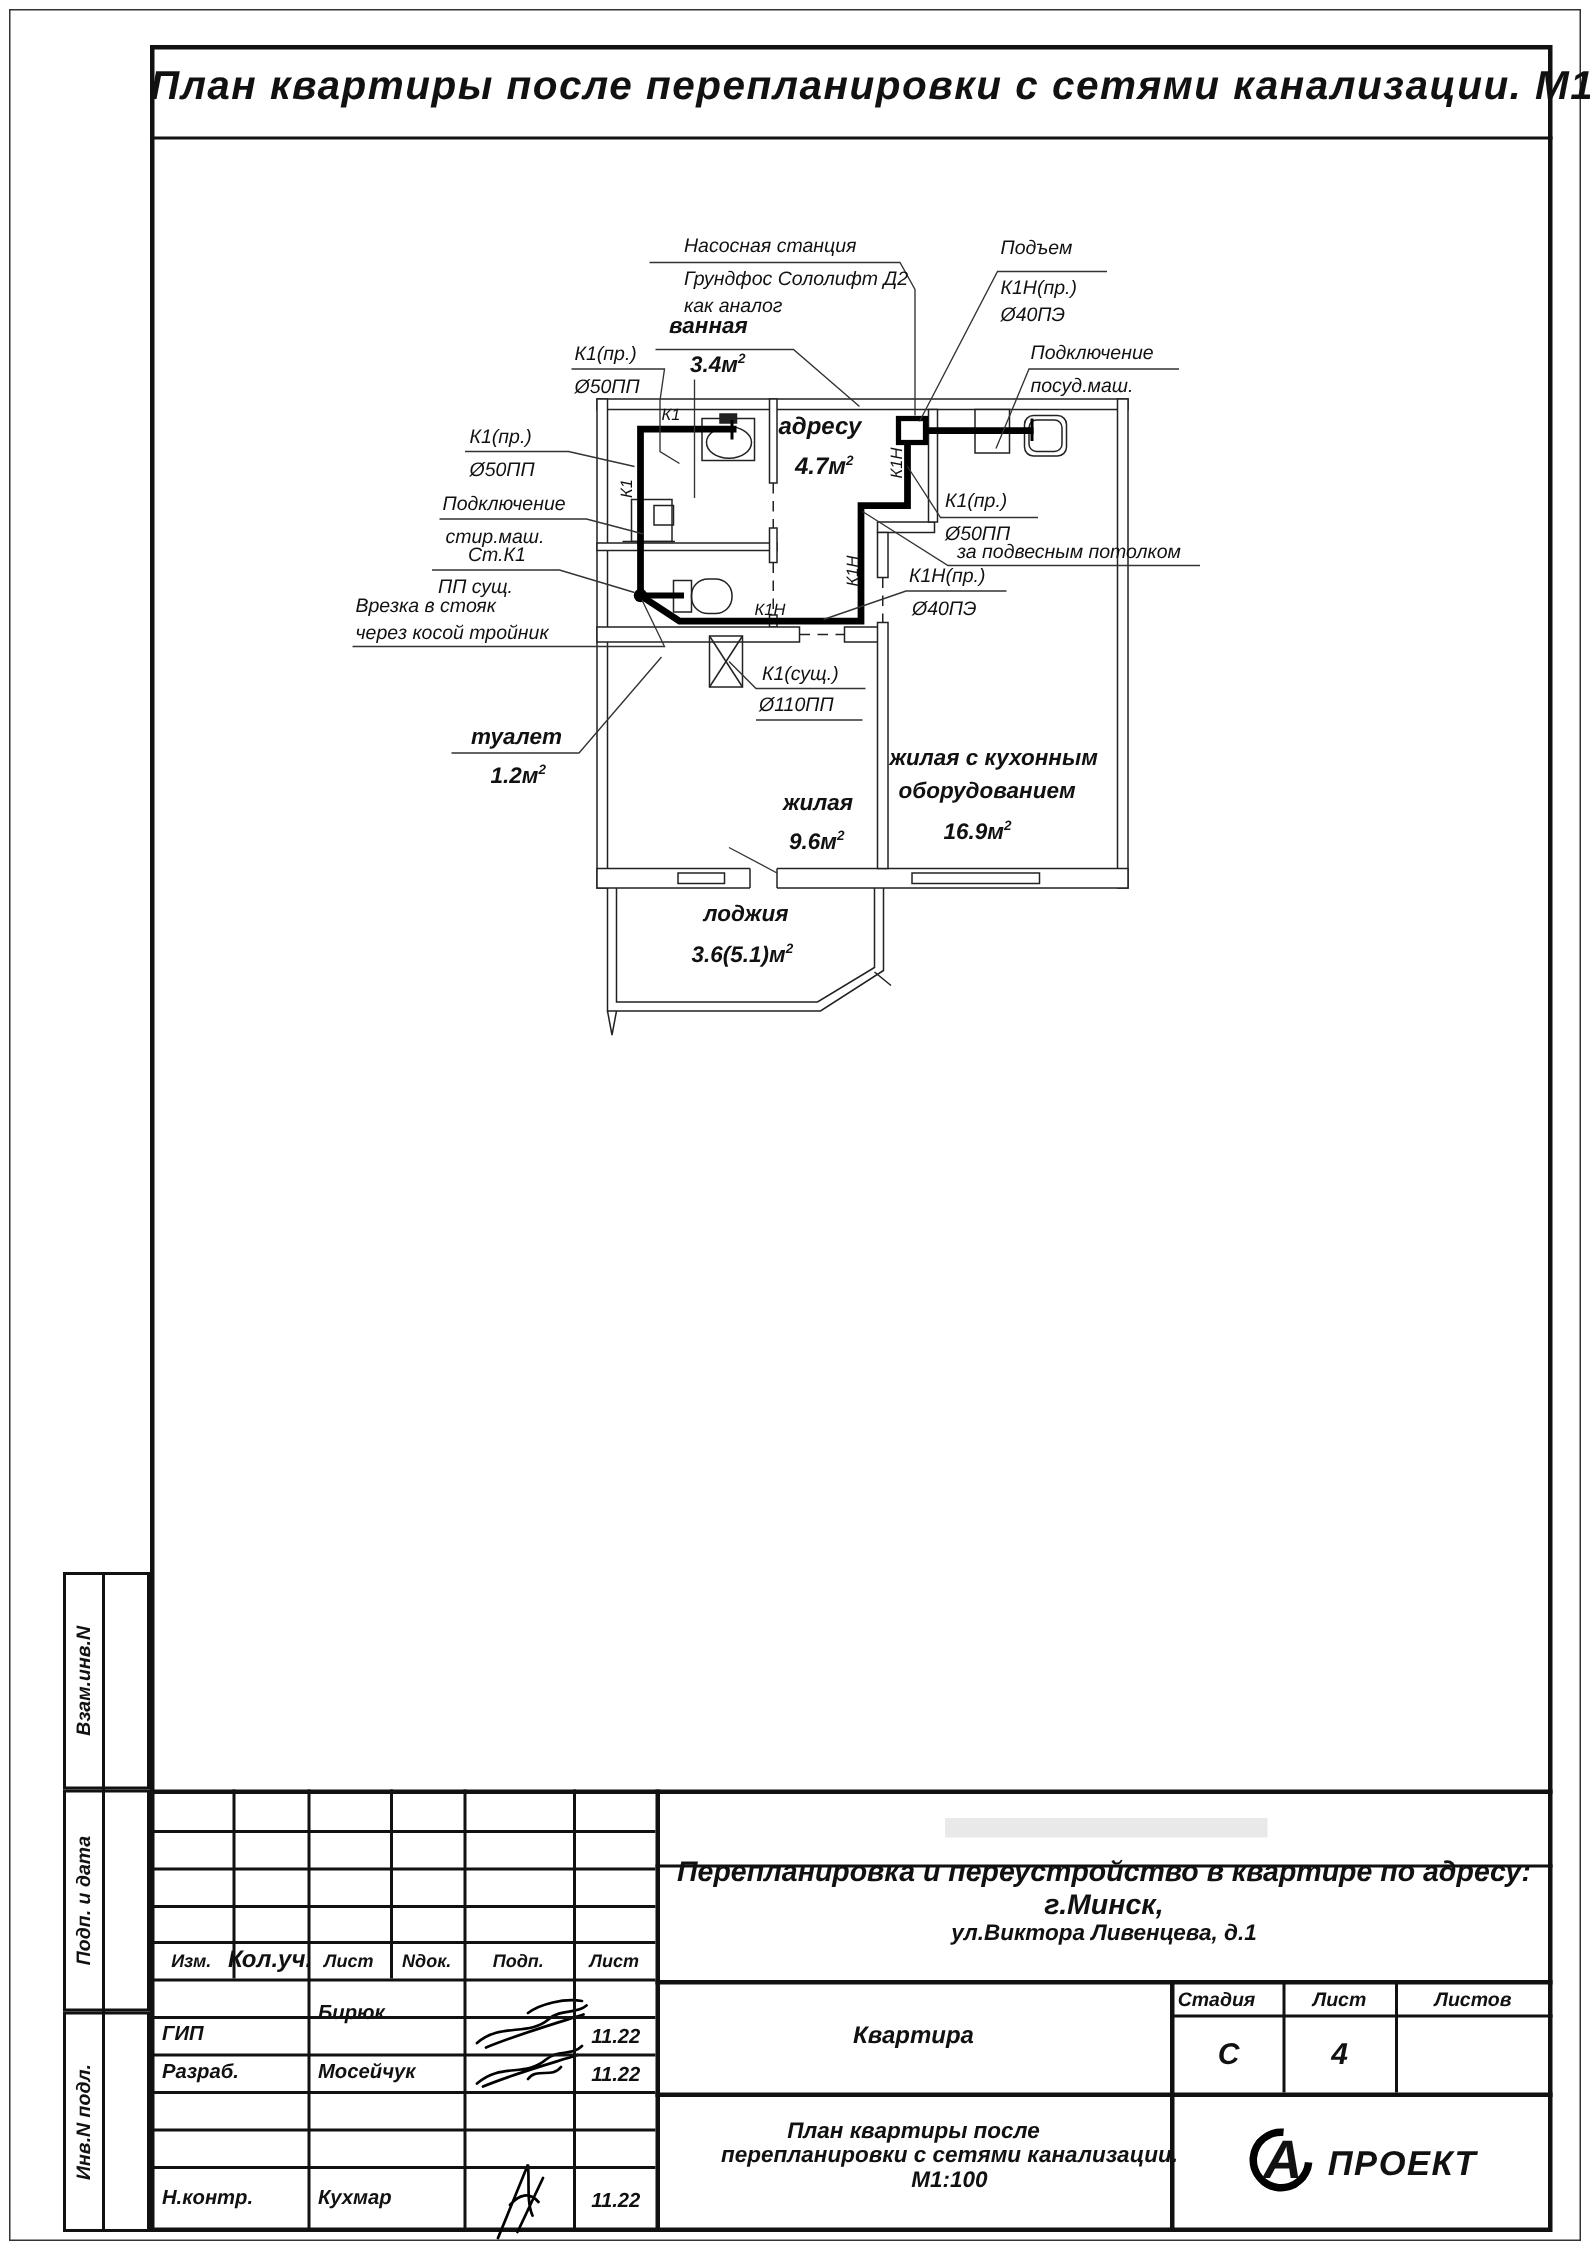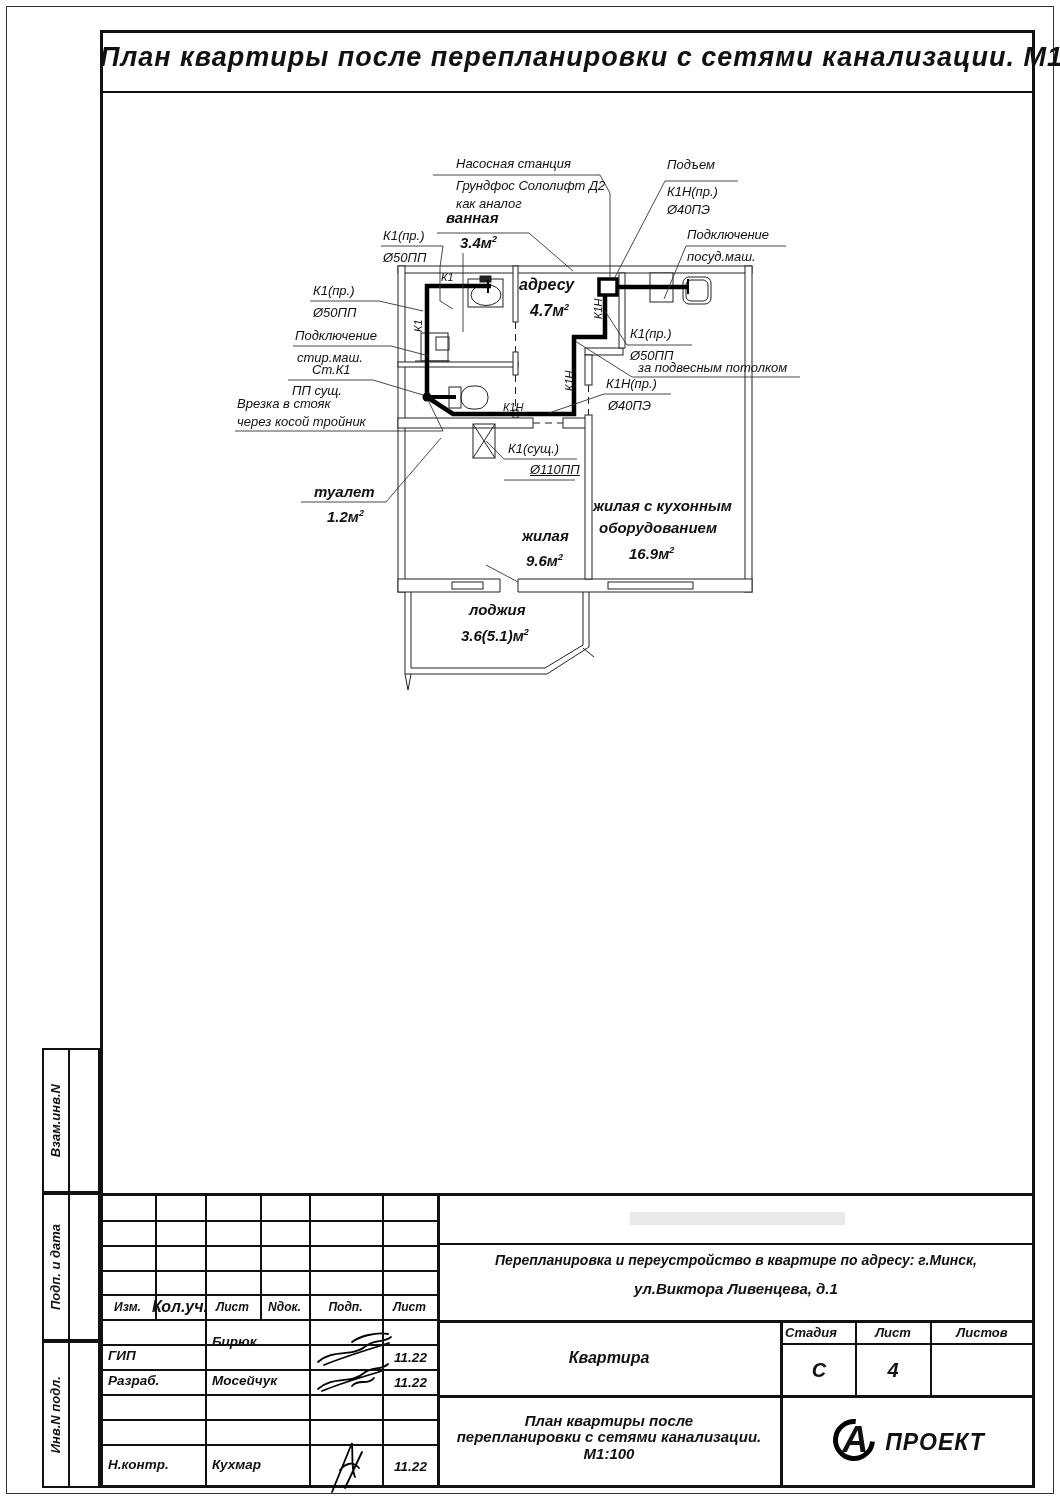--- a/index.html
+++ b/index.html
@@ -156,21 +156,21 @@
     <div class="ann" style="left:295px;top:329px;">Подключение</div>
     <div class="ann" style="left:297px;top:351px;">стир.маш.</div>
 
     <div class="ann" style="left:312px;top:363px;">Ст.К1</div>
     <div class="ann" style="left:292px;top:384px;text-align:right;">ПП сущ.</div>
 
     <div class="ann" style="left:237px;top:397px;">Врезка в стояк</div>
     <div class="ann" style="left:237px;top:415px;">через косой тройник</div>
 
     <div class="ann" style="left:508px;top:442px;">К1(сущ.)</div>
-    <div class="ann" style="left:530px;top:463px;text-decoration:underline;">Ø110ПП</div>
+    <div class="ann" style="left:506px;top:463px;">Ø110ПП</div>
 
     <div class="ann" style="left:630px;top:327px;">К1(пр.)</div>
     <div class="ann" style="left:630px;top:349px;">Ø50ПП</div>
     <div class="ann" style="left:638px;top:361px;text-align:right;">за подвесным потолком</div>
 
     <div class="ann" style="left:606px;top:377px;">К1Н(пр.)</div>
     <div class="ann" style="left:608px;top:399px;">Ø40ПЭ</div>
 
     <div class="tag" style="left:441px;top:272px;">К1</div>
     <div class="tag vrot" style="left:413px;top:332px;">К1</div>
@@ -255,27 +255,27 @@
     <div class="cell" style="left:384px;top:1346px;width:53px;height:22px;font-size:13.5px;">11.22</div>
 
     <div class="tbt" style="left:108px;top:1374px;">Разраб.</div>
     <div class="tbt" style="left:212px;top:1374px;">Мосейчук</div>
     <div class="cell" style="left:384px;top:1371px;width:53px;height:22px;font-size:13.5px;">11.22</div>
 
     <div class="tbt" style="left:108px;top:1458px;">Н.контр.</div>
     <div class="tbt" style="left:212px;top:1458px;">Кухмар</div>
     <div class="cell" style="left:384px;top:1455px;width:53px;height:22px;font-size:13.5px;">11.22</div>
 
-    <div class="cell" style="left:440px;top:1250px;width:592px;height:20px;font-size:14px;">Перепланировка и переустройство в квартире по адресу: г.Минск,</div>
+    <div class="cell" style="left:440px;top:1250px;width:592px;height:20px;font-size:19px;">Перепланировка и переустройство в квартире по адресу: г.Минск,</div>
     <div class="cell" style="left:440px;top:1278px;width:592px;height:20px;font-size:15px;">ул.Виктора Ливенцева, д.1</div>
 
     <div class="cell" style="left:440px;top:1348px;width:338px;height:20px;font-size:16px;">Квартира</div>
 
     <div class="cell" style="left:440px;top:1410px;width:338px;height:20px;font-size:15px;">План квартиры после</div>
-    <div class="cell" style="left:440px;top:1435px;width:338px;height:20px;font-size:15px;">перепланировки с сетями канализации. М1:100</div>
+    <div class="cell" style="left:464px;top:1435px;width:338px;height:20px;font-size:15px;">перепланировки с сетями канализации. М1:100</div>
 
     <div class="cell" style="left:783px;top:1323px;width:56px;height:18px;font-size:13px;">Стадия</div>
     <div class="cell" style="left:857px;top:1323px;width:72px;height:18px;font-size:13px;">Лист</div>
     <div class="cell" style="left:932px;top:1323px;width:100px;height:18px;font-size:13px;">Листов</div>
     <div class="cell" style="left:783px;top:1350px;width:72px;height:40px;font-size:20px;">С</div>
     <div class="cell" style="left:857px;top:1350px;width:72px;height:40px;font-size:20px;">4</div>
     <div class="cell" style="left:932px;top:1350px;width:100px;height:40px;font-size:20px;"></div>
 
     <div class="logo-wrap">
       <div class="logo-a-box">

